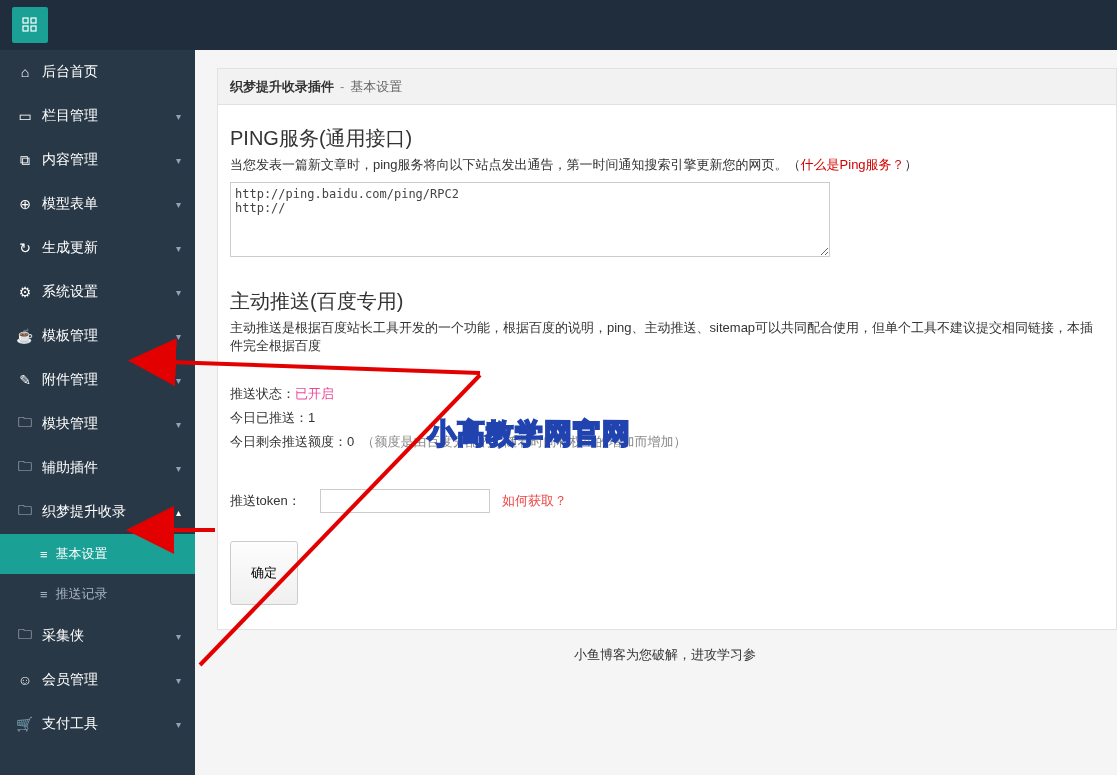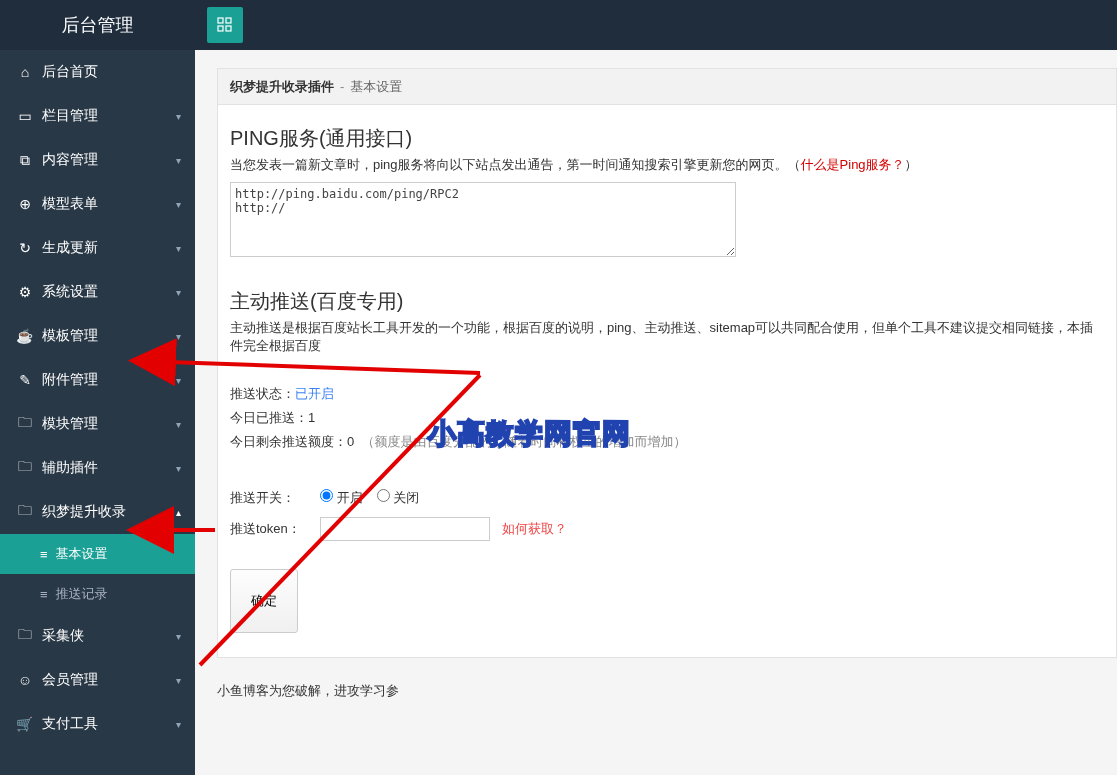--- a/index.html
+++ b/index.html
@@ -25,47 +25,46 @@
 .panel { background: #fff; border: 1px solid #e2e2e2; }
 .breadcrumb { height: 36px; background: #f2f2f2; border-bottom: 1px solid #e2e2e2; display: flex; align-items: center; padding: 0 12px; font-size: 13px; }
 .breadcrumb .crumb-current { color: #333; font-weight: bold; }
 .breadcrumb .crumb-sep { color: #888; margin: 0 6px; }
 .breadcrumb .crumb-page { color: #666; }
 
 .panel-body { padding: 10px 12px 24px 12px; font-size: 14px; color: #333; }
 .section-title { font-size: 20px; color: #333; font-weight: normal; margin-top: 10px; }
 .section-desc { font-size: 13px; color: #333; margin: 4px 0 8px 0; }
 .section-desc .link-red { color: #d40000; }
-.urls-area { width: 506px; height: 75px; border: 1px solid #ccc; resize: both; font-family: monospace; font-size: 12px; padding: 4px; color: #444; overflow: auto; }
+.urls-area { width: 600px; height: 75px; border: 1px solid #ccc; resize: both; font-family: monospace; font-size: 12px; padding: 4px; color: #444; overflow: auto; }
 .push-status-line { font-size: 13px; margin: 6px 0; }
-.push-status-line .green { color: #3b82f6; }
+.push-status-line .green { color: #ec4899; }
 .push-status-line .gray { color: #888; margin-top: 48px; }
 .form-row { display: flex; align-items: center; font-size: 13px; margin: 10px 0; }
 .form-row .label { width: 90px; }
 .form-row label { margin-right: 14px; cursor: pointer; }
 .form-row input[type=text] { width: 170px; height: 24px; border: 1px solid #ccc; padding: 0 4px; font-size: 13px; }
 .form-row .howget { color: #ef4444; margin-left: 12px; cursor: pointer; }
 .submit-btn { margin-top: 18px; padding: 22px 20px; background: linear-gradient(#fdfdfd,#f0f0f0); border: 1px solid #ccc; border-radius: 3px; font-size: 13px; cursor: pointer; }
 
-.footer-note { text-align: left; font-size: 13px; color: #333; margin: 24px 4px 0 0; }
+.footer-note { text-align: center; font-size: 13px; color: #333; margin: 16px 4px 0 0; }
 
 
 .arrow { position: absolute; pointer-events: none; }
 .arrow svg { overflow: visible; }
 
 
 .watermark { position: absolute; left: 428px; top: 415px; font-family: "Comic Sans MS", "Arial Rounded MT Bold", sans-serif; font-weight: 900; pointer-events: none; text-align: right; }
 .watermark .line1 { font-size: 28px; color: #ff8800; -webkit-text-stroke: 2px #2043b0; letter-spacing: 1px; }
 .watermark .line2 { font-size: 24px; color: #ffc400; -webkit-text-stroke: 2px #2043b0; letter-spacing: 1px; }
 </style>
 </head>
 <body>
 
 <div class="header">
-  <div class="header-title">后台管理</div>
   <div class="header-icon-btn">
     <svg width="16" height="16" viewBox="0 0 16 16">
         <rect x="1" y="1" width="5" height="5" fill="none" stroke="#fff" stroke-width="1.2"></rect>
         <rect x="9" y="1" width="5" height="5" fill="none" stroke="#fff" stroke-width="1.2"></rect>
         <rect x="1" y="9" width="5" height="5" fill="none" stroke="#fff" stroke-width="1.2"></rect>
         <rect x="9" y="9" width="5" height="5" fill="none" stroke="#fff" stroke-width="1.2"></rect>
       </svg>
   </div>
 </div>
 
@@ -173,25 +172,20 @@
         <span>推送状态：</span><span class="green">已开启</span>
       </div>
       <div class="push-status-line">
         <span>今日已推送：</span><span>1</span>
       </div>
       <div class="push-status-line">
         <span>今日剩余推送额度：</span><span>0</span>&nbsp;&nbsp;<span class="gray">（额度是由百度分配的，随着时间和权重的增加而增加）</span>
       </div>
 
       <div style="height:22px"></div>
-      <div class="form-row">
-        <span class="label">推送开关：</span>
-        <label><input type="radio" name="psw" checked="" style=""> <span>开启</span></label>
-        <label><input type="radio" name="psw" style=""> <span>关闭</span></label>
-      </div>
       <div class="form-row">
         <span class="label">推送token：</span>
         <input type="text" value="" style="">
         <a class="howget">如何获取？</a>
       </div>
 
       <button class="submit-btn">确定</button>
     </div>
   </div>
   <div class="footer-note">小鱼博客为您破解，进攻学习参</div>

